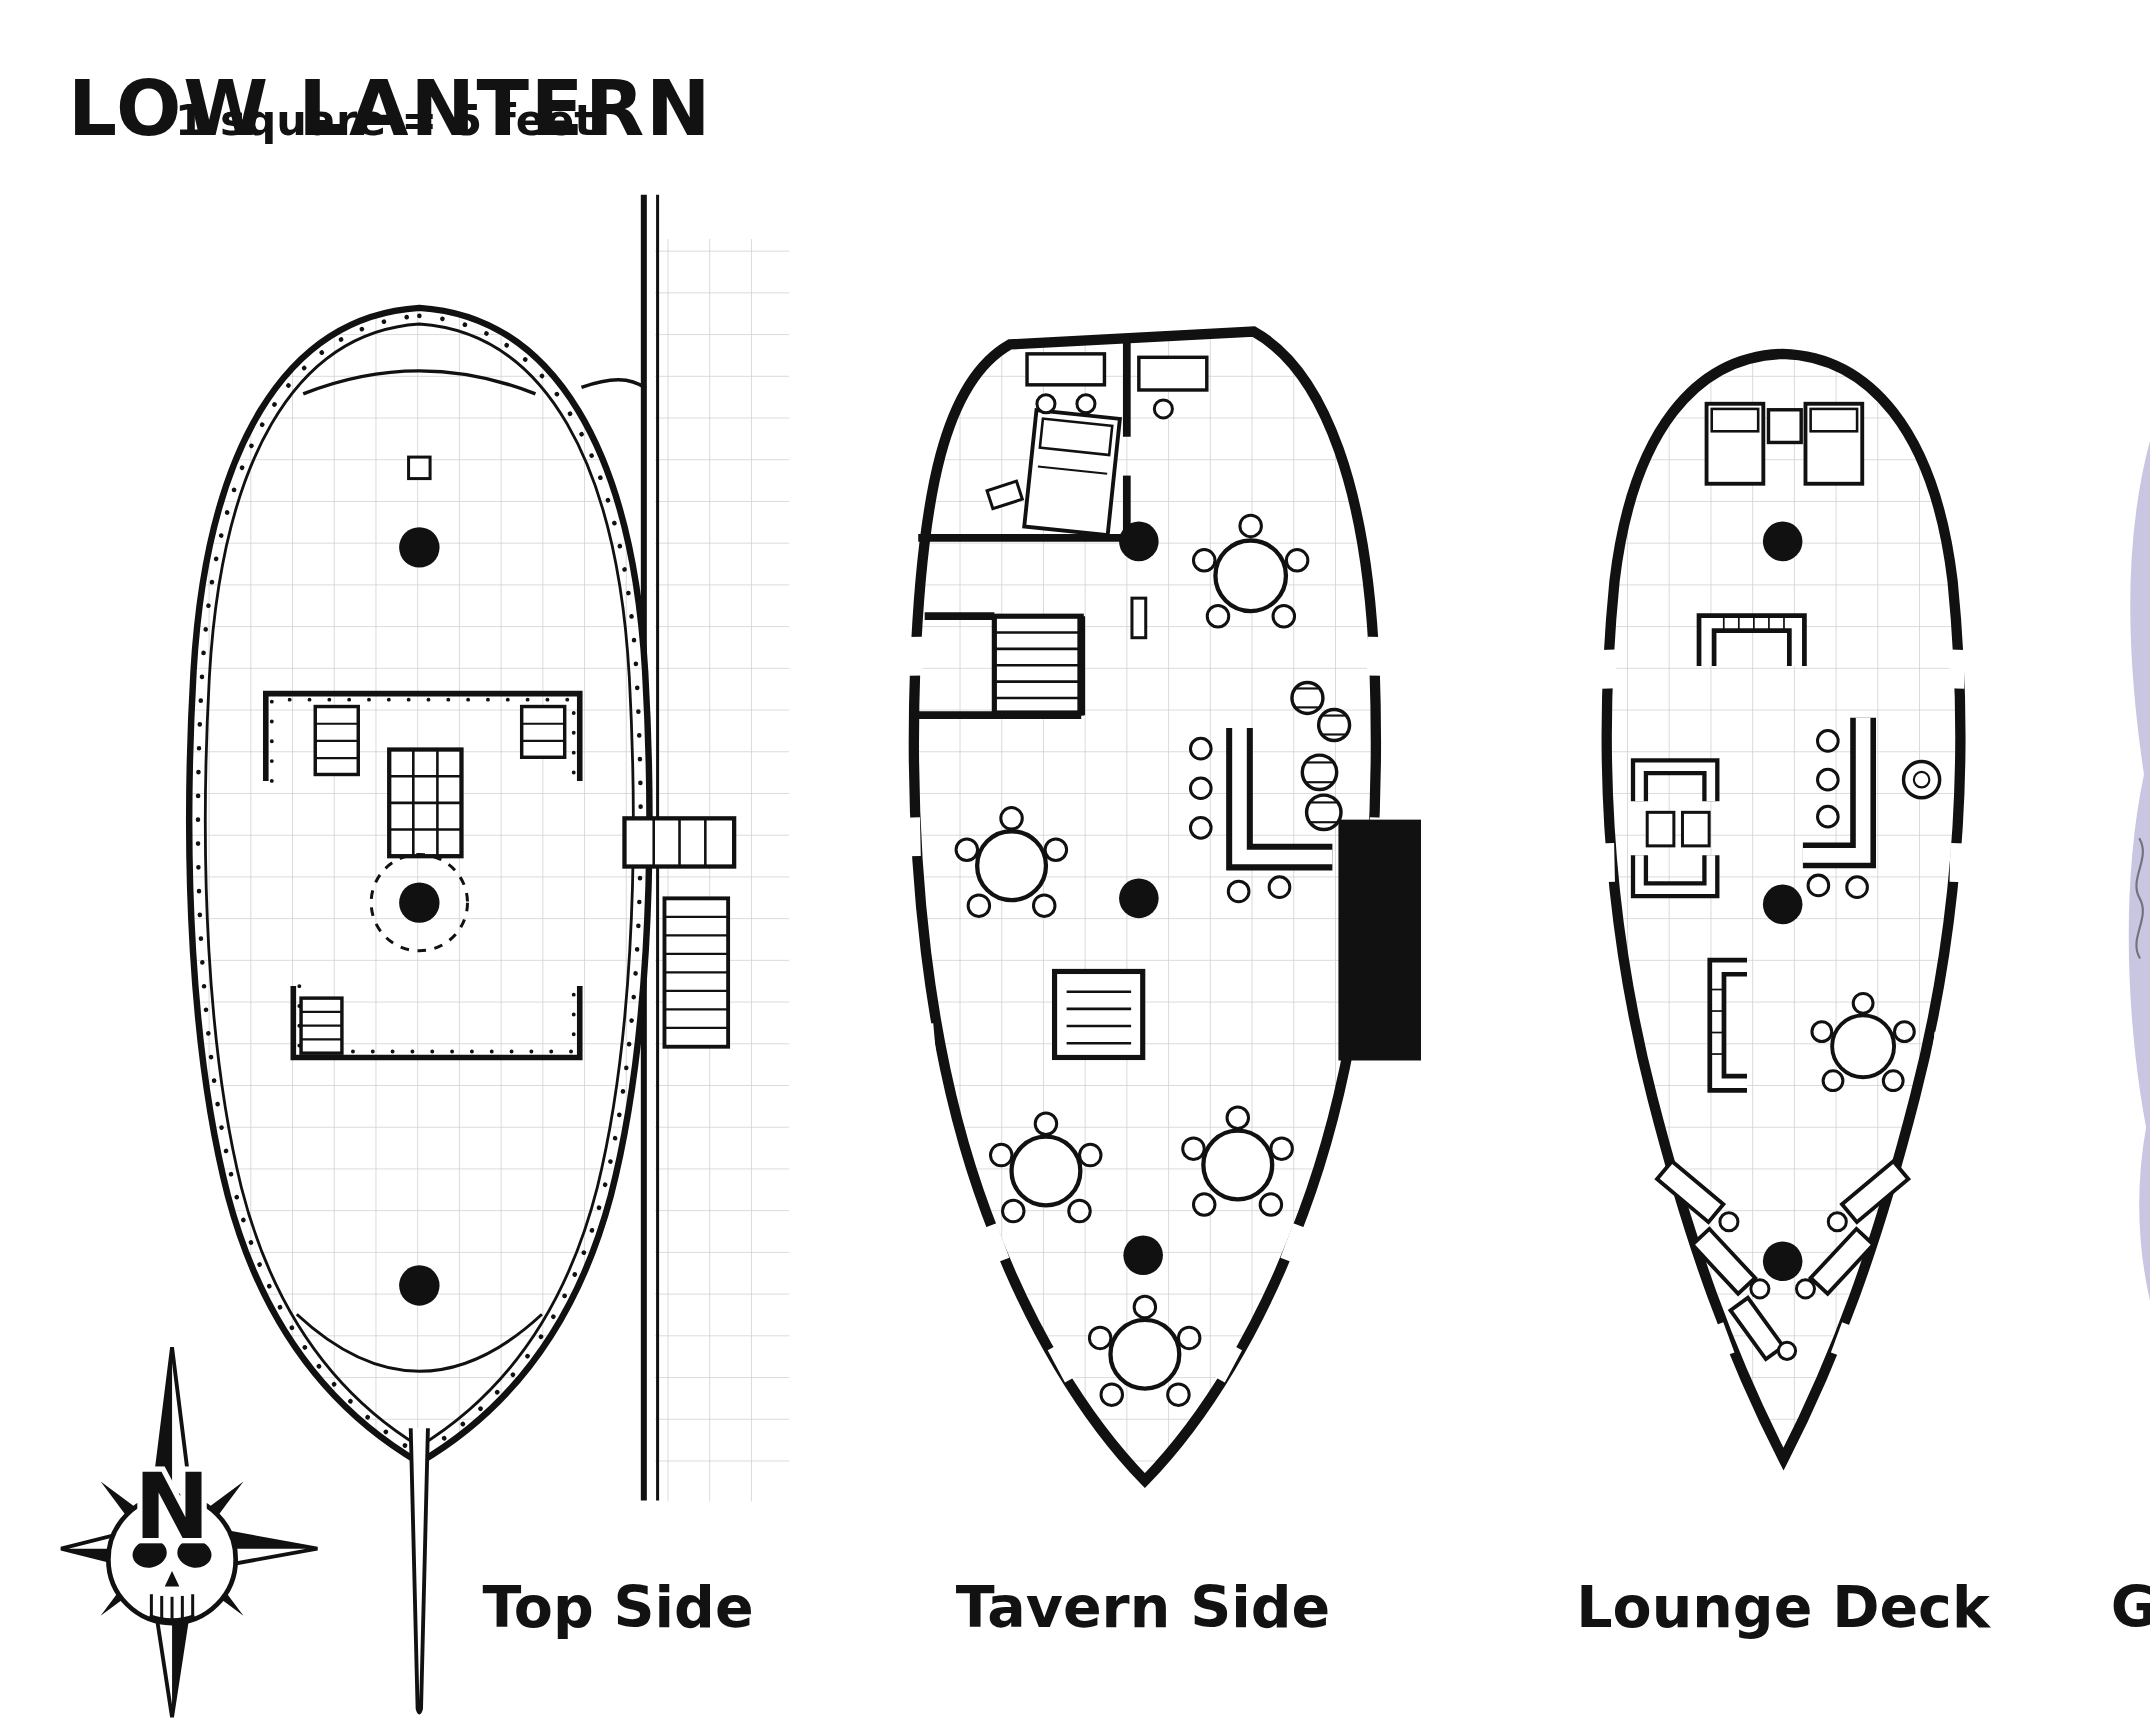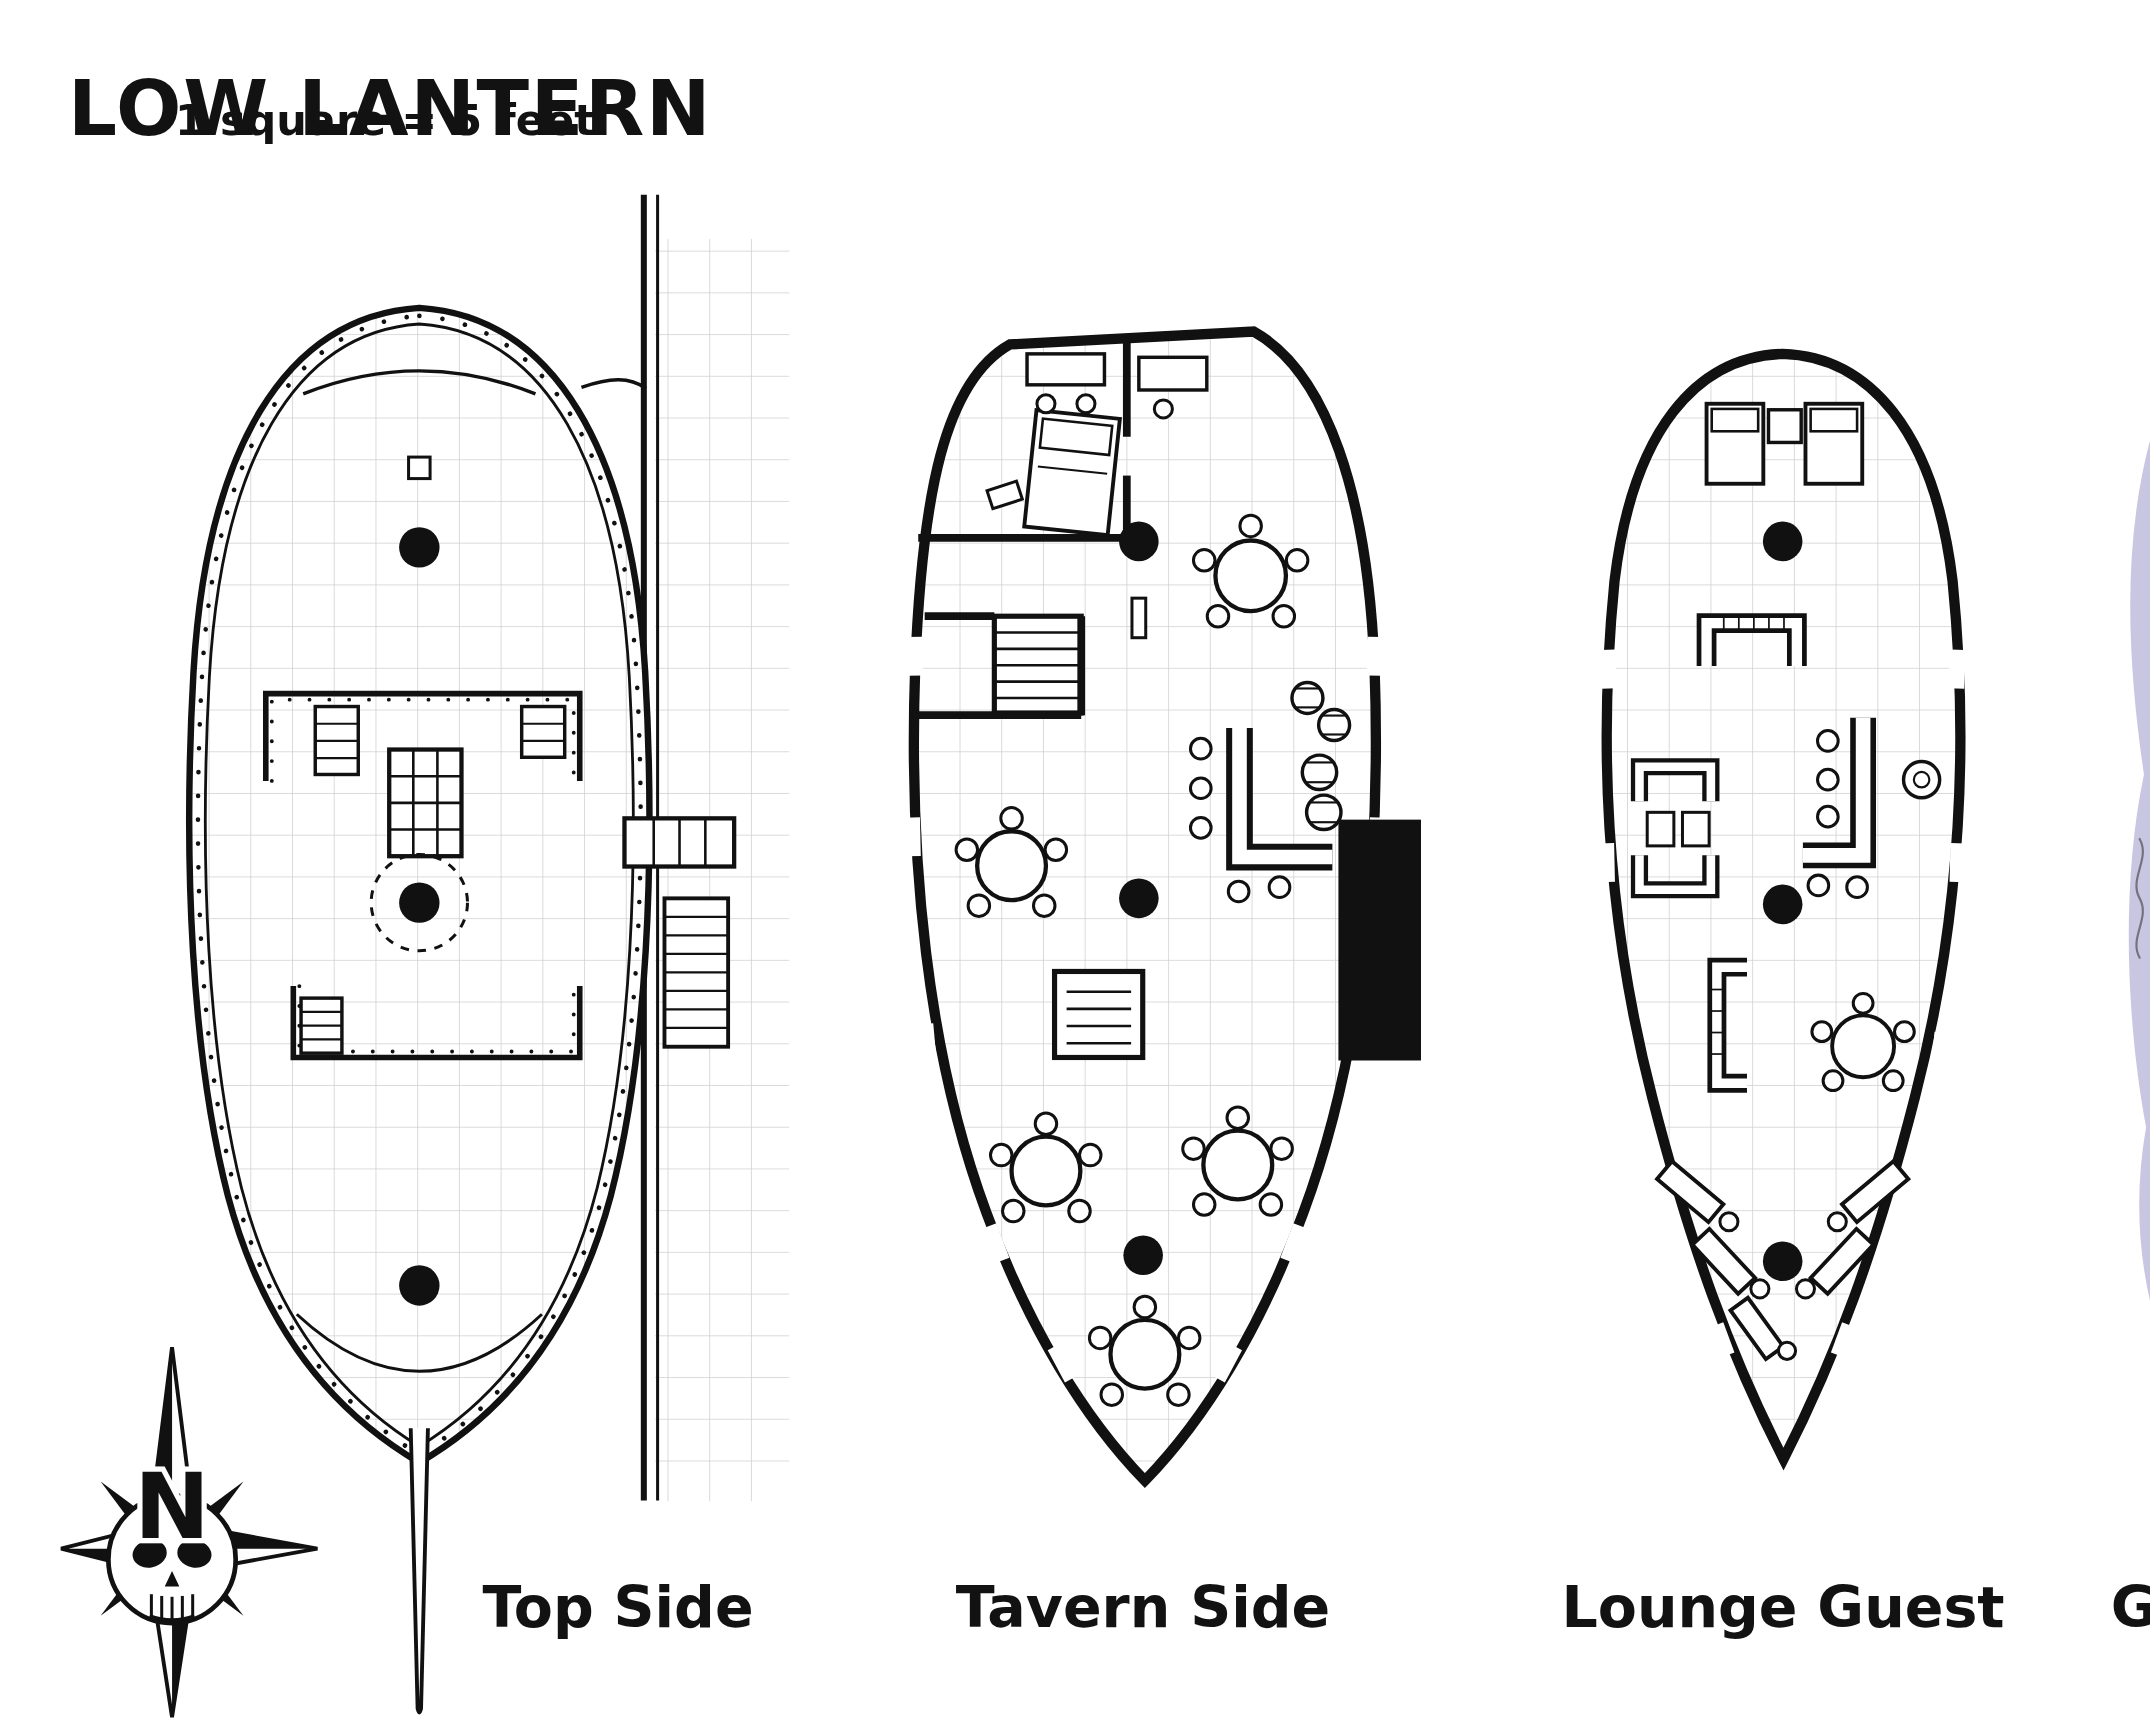--- a/index.html
+++ b/index.html
@@ -506,17 +506,17 @@
     </g>
     <text class="compass-n" x="400" y="3575">N</text>
   </g>
 </svg>
 
 <h1 class="title">LOW LANTERN</h1>
 <div class="subtitle">1 square = 5 feet</div>
 
 <div class="deck-label lbl1">Top Side</div>
 <div class="deck-label lbl2">Tavern Side</div>
-<div class="deck-label lbl3">Lounge Guest</div>
+<div class="deck-label lbl3">Lounge Deck</div>
 <div class="deck-label lbl4">Guest Quarters</div>
 
 </div>
 
 
 </body></html>

